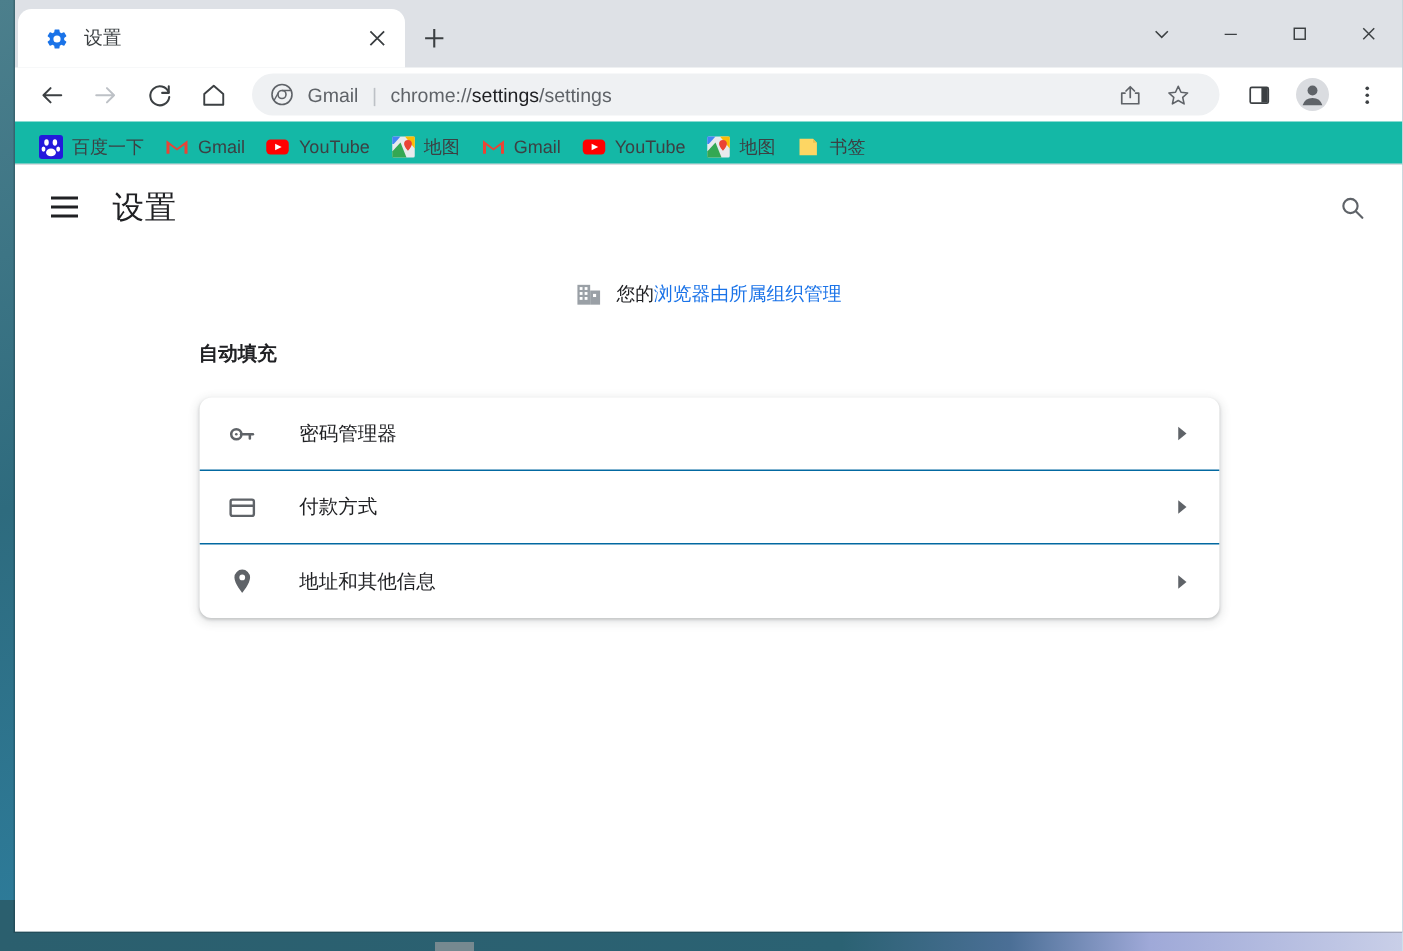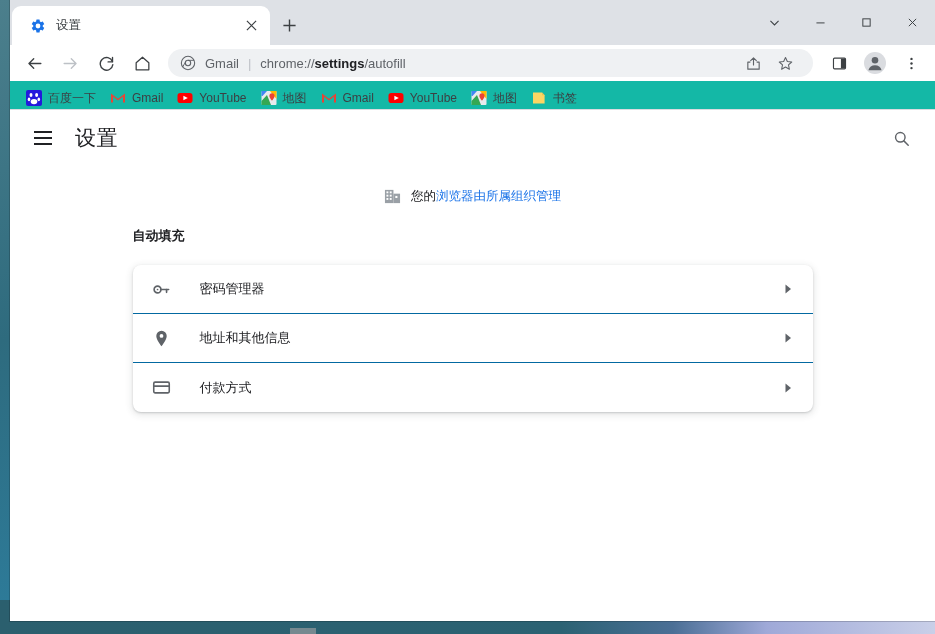--- a/index.html
+++ b/index.html
@@ -145,21 +145,21 @@
     margin: 0 9px;
     color: #bdc1c6;
     font-size: 13px;
   }
   .omni-url {
     font-size: 13px;
     color: #5f6368;
     white-space: nowrap;
     overflow: hidden;
   }
-  .omni-url b { color: #202124; font-weight: bold; }
+  .omni-url b { color: #202124; font-weight: normal; }
   .omni-right { display: flex; align-items: center; margin-left: auto; }
   .omni-right .tb-icon { margin: 0 2px; }
 
   
   .bookmarks {
     height: 28px;
     background: #14b8a6;
     display: flex;
     align-items: flex-end;
     padding: 0 10px;
@@ -360,21 +360,21 @@
 
       <div class="omnibox">
         <svg class="omni-logo" viewBox="0 0 24 24">
           <circle cx="12" cy="12" r="10" fill="none" stroke="#5f6368" stroke-width="1.6"></circle>
           <circle cx="12" cy="12" r="4" fill="none" stroke="#5f6368" stroke-width="1.6"></circle>
           <path d="M12 8 H21.2" stroke="#5f6368" stroke-width="1.4"></path>
           <path d="M8.5 10 L4 18" stroke="#5f6368" stroke-width="1.4"></path>
         </svg>
         <span class="omni-chip">Gmail</span>
         <span class="omni-sep">|</span>
-        <span class="omni-url"><span>chrome://</span><b>settings</b><span>/autofill</span></span>
+        <span class="omni-url"><span>chrome://</span><b>settings</b><span>/settings</span></span>
 
         <span class="omni-right">
           <span class="tb-icon">
             <svg width="17" height="17" viewBox="0 0 24 24">
               <path d="M7 10 L4 10 L4 20 L20 20 L20 10 L17 10" stroke="#5f6368" stroke-width="1.6" fill="none" stroke-linecap="round" stroke-linejoin="round"></path>
               <path d="M12 14 L12 4 M8 8 L12 4 L16 8" stroke="#5f6368" stroke-width="1.6" fill="none" stroke-linecap="round" stroke-linejoin="round"></path>
             </svg>
           </span>
           <span class="tb-icon">
             <svg width="17" height="17" viewBox="0 0 24 24">
@@ -533,45 +533,45 @@
             <span class="row-arrow">
               <svg width="10" height="12" viewBox="0 0 10 12">
                 <path d="M2.5 1.5 L8 6 L2.5 10.5 Z" fill="#5f6368"></path>
               </svg>
             </span>
           </div>
 
           <div class="card-row">
             <span class="row-icon">
               <svg width="19" height="19" viewBox="0 0 24 24">
+                <rect x="2.2" y="5.2" width="19.6" height="13.6" rx="1.6" fill="none" stroke="#5f6368" stroke-width="2"></rect>
+                <path d="M2.2 10.3 H21.8" stroke="#5f6368" stroke-width="2"></path>
+              </svg>
+            </span>
+            <span class="row-label">付款方式</span>
+            <span class="row-arrow">
+              <svg width="10" height="12" viewBox="0 0 10 12">
+                <path d="M2.5 1.5 L8 6 L2.5 10.5 Z" fill="#5f6368"></path>
+              </svg>
+            </span>
+          </div>
+
+          <div class="card-row">
+            <span class="row-icon">
+              <svg width="19" height="19" viewBox="0 0 24 24">
                 <path d="M12 2.2 a6.6 6.6 0 0 0-6.6 6.6 c0 5 6.6 12.9 6.6 12.9 s6.6-7.9 6.6-12.9 A6.6 6.6 0 0 0 12 2.2 z" fill="#5f6368"></path>
                 <circle cx="12" cy="8.8" r="2.4" fill="#ffffff"></circle>
               </svg>
             </span>
             <span class="row-label">地址和其他信息</span>
             <span class="row-arrow">
               <svg width="10" height="12" viewBox="0 0 10 12">
                 <path d="M2.5 1.5 L8 6 L2.5 10.5 Z" fill="#5f6368"></path>
               </svg>
             </span>
           </div>
 
-          <div class="card-row">
-            <span class="row-icon">
-              <svg width="19" height="19" viewBox="0 0 24 24">
-                <rect x="2.2" y="5.2" width="19.6" height="13.6" rx="1.6" fill="none" stroke="#5f6368" stroke-width="2"></rect>
-                <path d="M2.2 10.3 H21.8" stroke="#5f6368" stroke-width="2"></path>
-              </svg>
-            </span>
-            <span class="row-label">付款方式</span>
-            <span class="row-arrow">
-              <svg width="10" height="12" viewBox="0 0 10 12">
-                <path d="M2.5 1.5 L8 6 L2.5 10.5 Z" fill="#5f6368"></path>
-              </svg>
-            </span>
-          </div>
-
         </div>
       </div>
 
     </div>
   </div>
 </div>
 
 </body></html>

